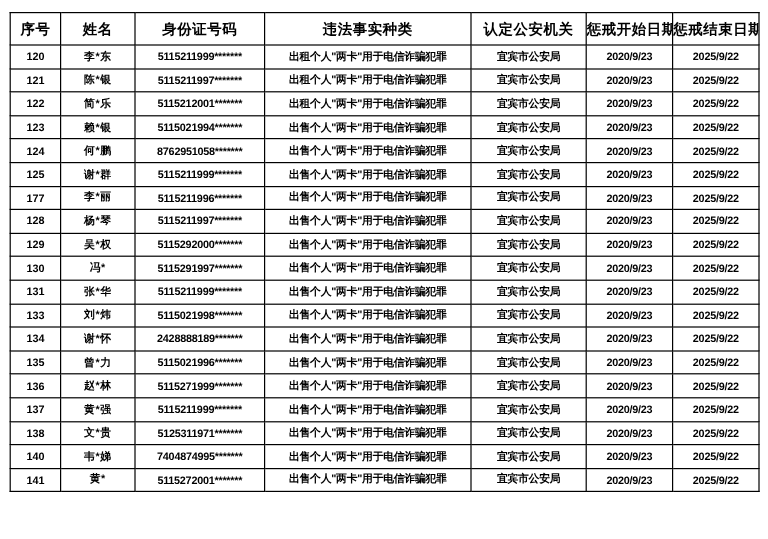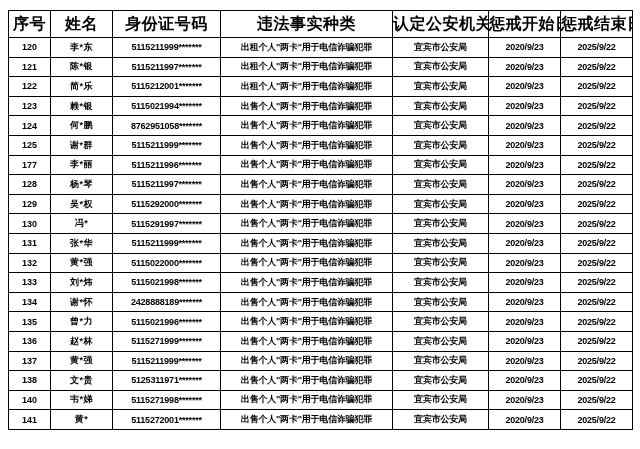--- a/index.html
+++ b/index.html
@@ -30,21 +30,21 @@
   table.record-table td {
     border: 1px solid #000000;
     text-align: center;
     vertical-align: middle;
     padding: 0;
     overflow: hidden;
     white-space: nowrap;
   }
   table.record-table thead th {
     height: 26px;
-    font-size: 16px;
+    font-size: 12px;
     font-weight: bold;
     letter-spacing: 0.5px;
     margin-left: 23px;
   }
   table.record-table tbody td {
     height: 18.6px;
     font-size: 9px;
     font-weight: bold;
   }
   .col-index   { width: 42px; }
@@ -181,29 +181,20 @@
         <tr>
           <td class="cell-index">131</td>
           <td class="cell-name">张*华</td>
           <td class="cell-id">5115211999*******</td>
           <td class="cell-offense">出售个人"两卡"用于电信诈骗犯罪</td>
           <td class="cell-organ">宜宾市公安局</td>
           <td class="cell-date">2020/9/23</td>
           <td class="cell-date">2025/9/22</td>
         </tr>
         <tr>
-          <td class="cell-index">132</td>
-          <td class="cell-name">黄*强</td>
-          <td class="cell-id">5115022000*******</td>
-          <td class="cell-offense">出售个人"两卡"用于电信诈骗犯罪</td>
-          <td class="cell-organ">宜宾市公安局</td>
-          <td class="cell-date">2020/9/23</td>
-          <td class="cell-date">2025/9/22</td>
-        </tr>
-        <tr>
           <td class="cell-index">133</td>
           <td class="cell-name">刘*炜</td>
           <td class="cell-id">5115021998*******</td>
           <td class="cell-offense">出售个人"两卡"用于电信诈骗犯罪</td>
           <td class="cell-organ">宜宾市公安局</td>
           <td class="cell-date">2020/9/23</td>
           <td class="cell-date">2025/9/22</td>
         </tr>
         <tr>
           <td class="cell-index">134</td>
@@ -246,21 +237,21 @@
           <td class="cell-name">文*贵</td>
           <td class="cell-id">5125311971*******</td>
           <td class="cell-offense">出售个人"两卡"用于电信诈骗犯罪</td>
           <td class="cell-organ">宜宾市公安局</td>
           <td class="cell-date">2020/9/23</td>
           <td class="cell-date">2025/9/22</td>
         </tr>
         <tr>
           <td class="cell-index">140</td>
           <td class="cell-name">韦*娣</td>
-          <td class="cell-id">5115271998*******</td>
+          <td class="cell-id">7404874995*******</td>
           <td class="cell-offense">出售个人"两卡"用于电信诈骗犯罪</td>
           <td class="cell-organ">宜宾市公安局</td>
           <td class="cell-date">2020/9/23</td>
           <td class="cell-date">2025/9/22</td>
         </tr>
         <tr>
           <td class="cell-index">141</td>
           <td class="cell-name">黄*</td>
           <td class="cell-id">5115272001*******</td>
           <td class="cell-offense">出售个人"两卡"用于电信诈骗犯罪</td>

